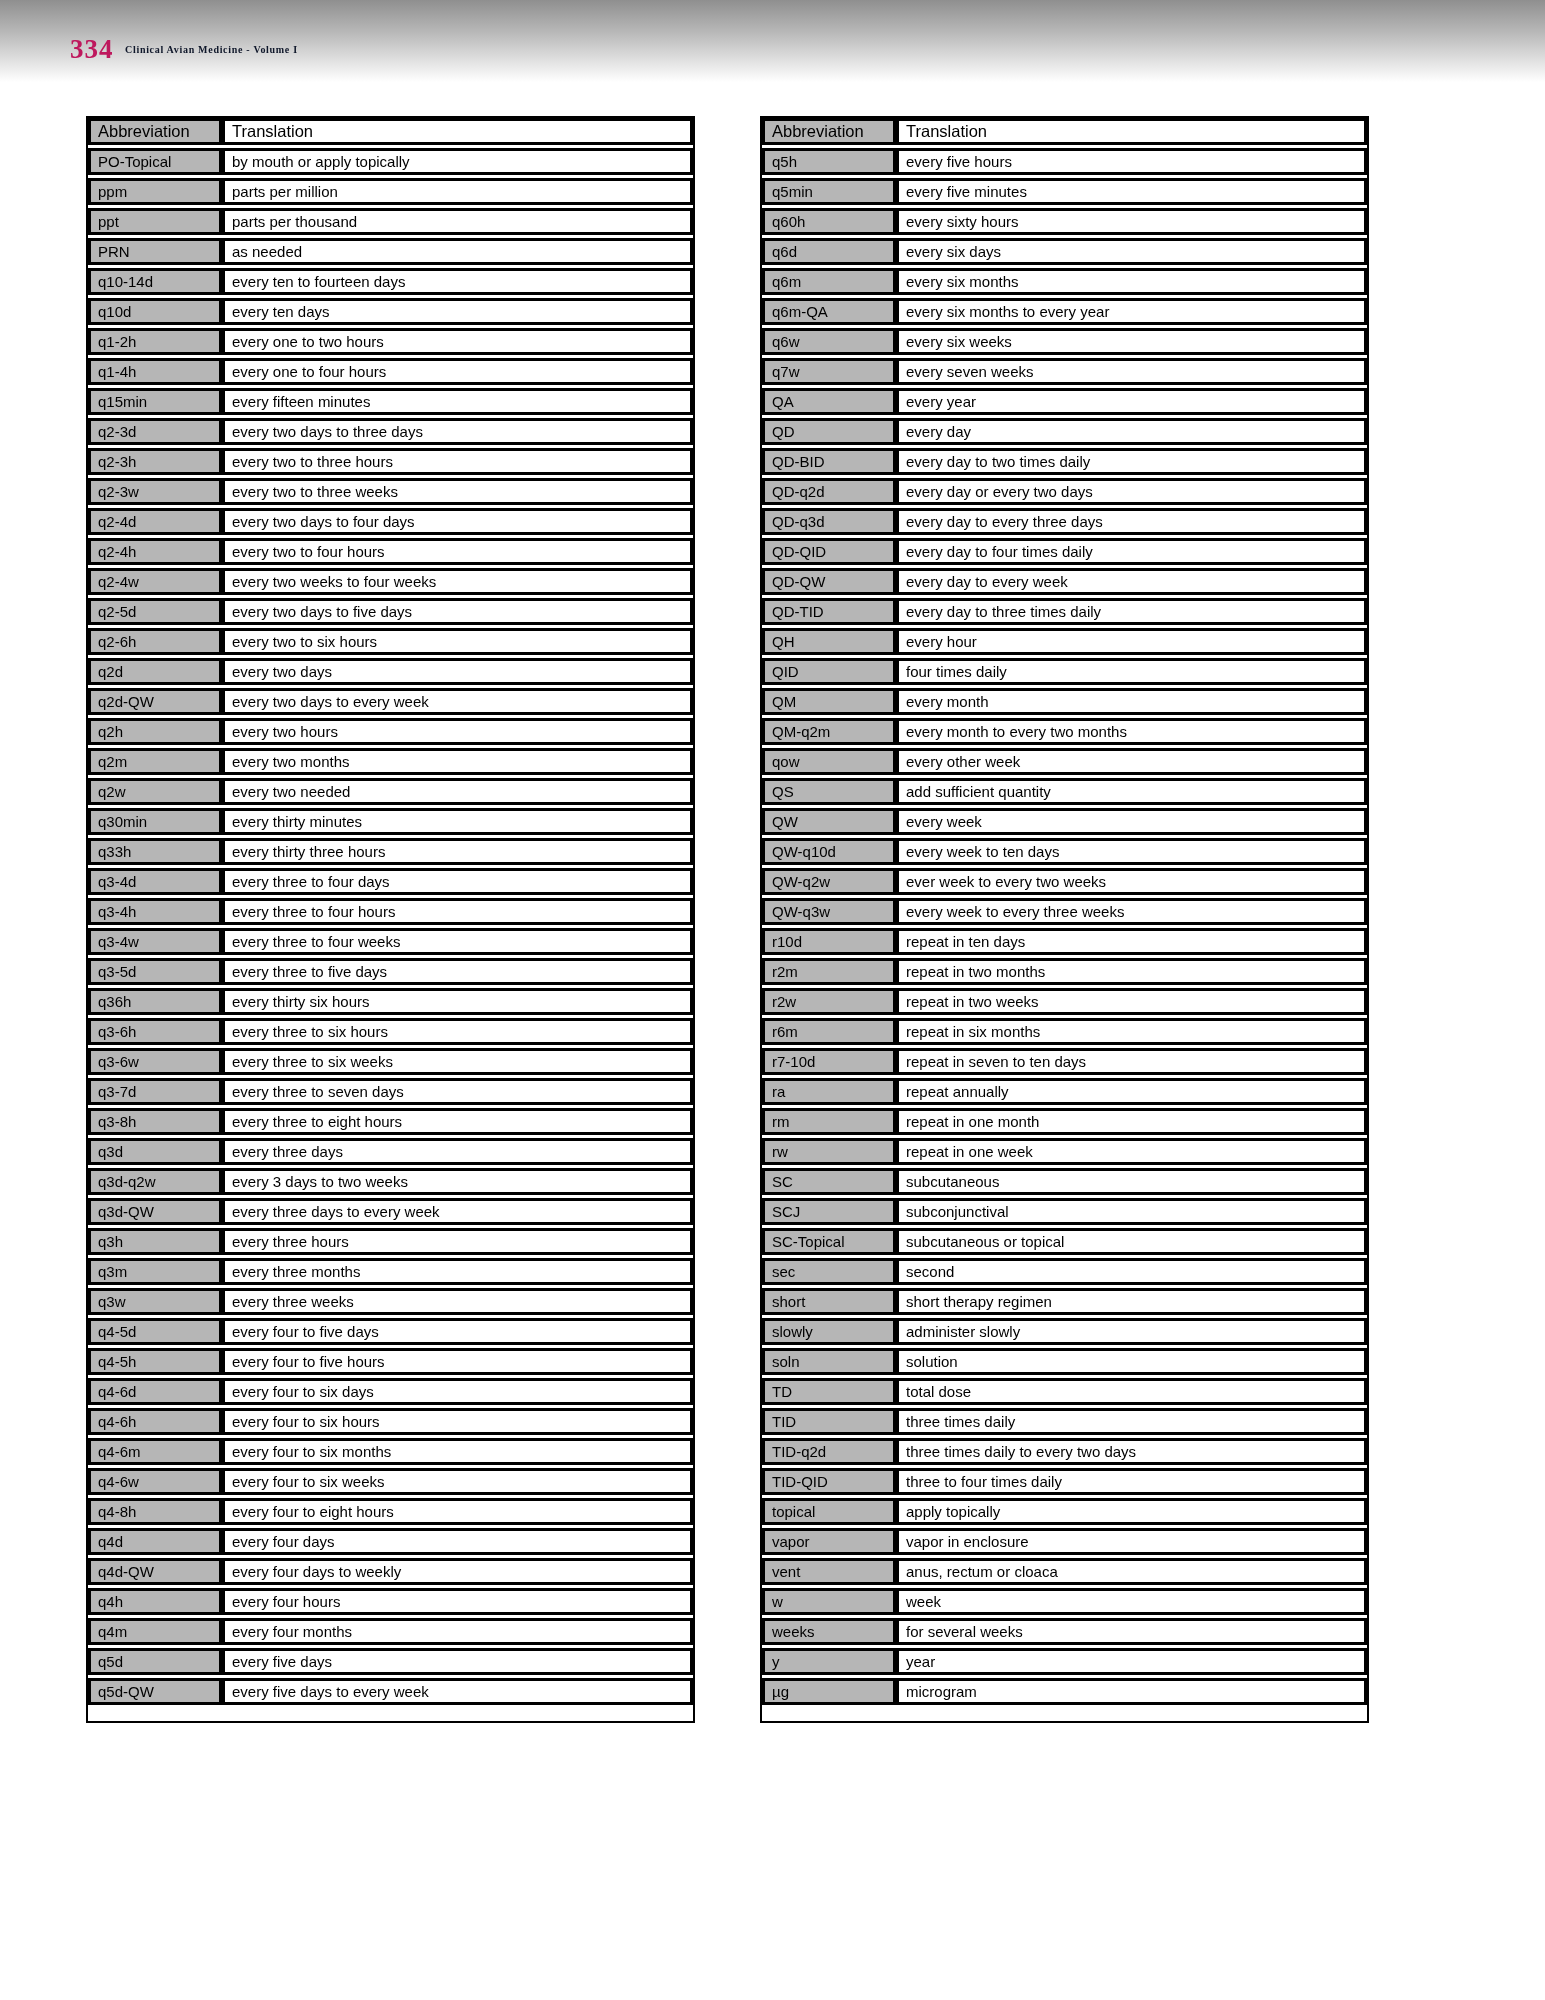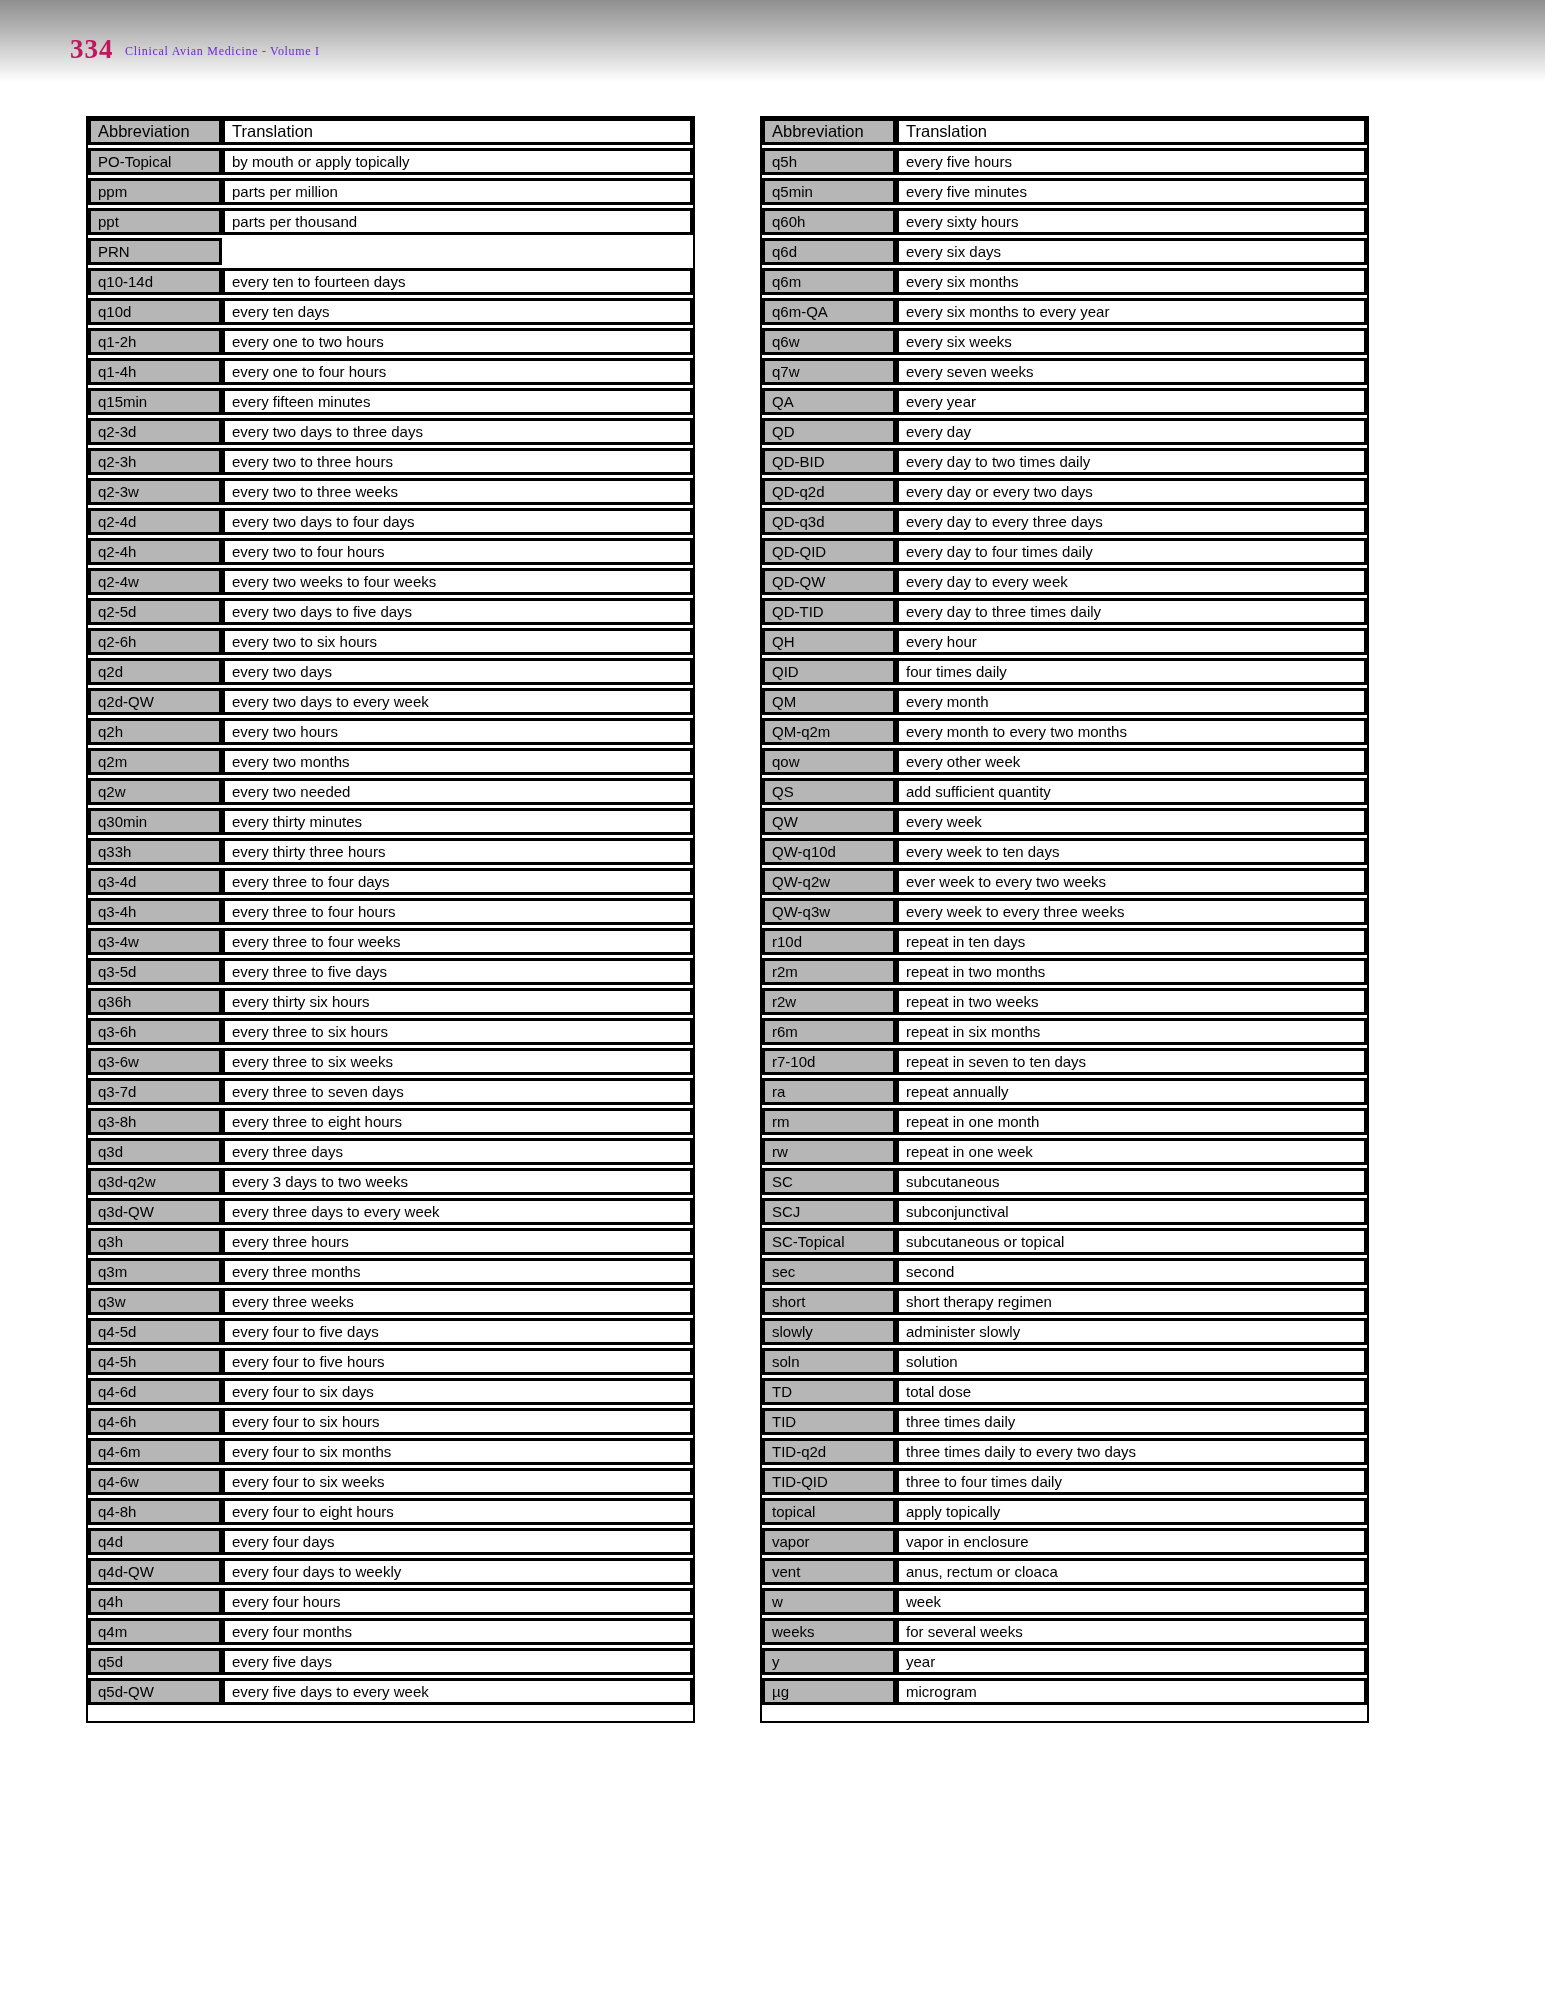--- a/index.html
+++ b/index.html
@@ -18,22 +18,22 @@
   }
   .page-number {
     position: absolute; left: 70px; top: 34px;
     font-family: "Liberation Serif", serif;
     font-weight: bold; font-size: 27px; letter-spacing: 1px;
     color: #be185d;
   }
   .book-title {
     position: absolute; left: 125px; top: 44px;
     font-family: "Liberation Serif", serif;
-    font-weight: normal; font-size: 12px; letter-spacing: 0.7px;
-    color: #6d28d9;
+    font-weight: bold; font-size: 10px; letter-spacing: 0.7px;
+    color: #0f172a;
   }
   .abbr-table {
     position: absolute; top: 116px;
     border: 2px solid #000;
     background: #ffffff;
   }
   .abbr-table.left  { left: 86px; }
   .abbr-table.right { left: 760px; }
   .row { display: flex; margin-bottom: 3px; }
   .row:last-child { margin-bottom: 16px; }
@@ -71,20 +71,21 @@
     <div class="row">
       <div class="cell abbr">ppm</div>
       <div class="cell trans">parts per million</div>
     </div>
     <div class="row">
       <div class="cell abbr">ppt</div>
       <div class="cell trans">parts per thousand</div>
     </div>
     <div class="row">
       <div class="cell abbr">PRN</div>
+      <div class="cell trans">as needed</div>
     </div>
     <div class="row">
       <div class="cell abbr">q10-14d</div>
       <div class="cell trans">every ten to fourteen days</div>
     </div>
     <div class="row">
       <div class="cell abbr">q10d</div>
       <div class="cell trans">every ten days</div>
     </div>
     <div class="row">

